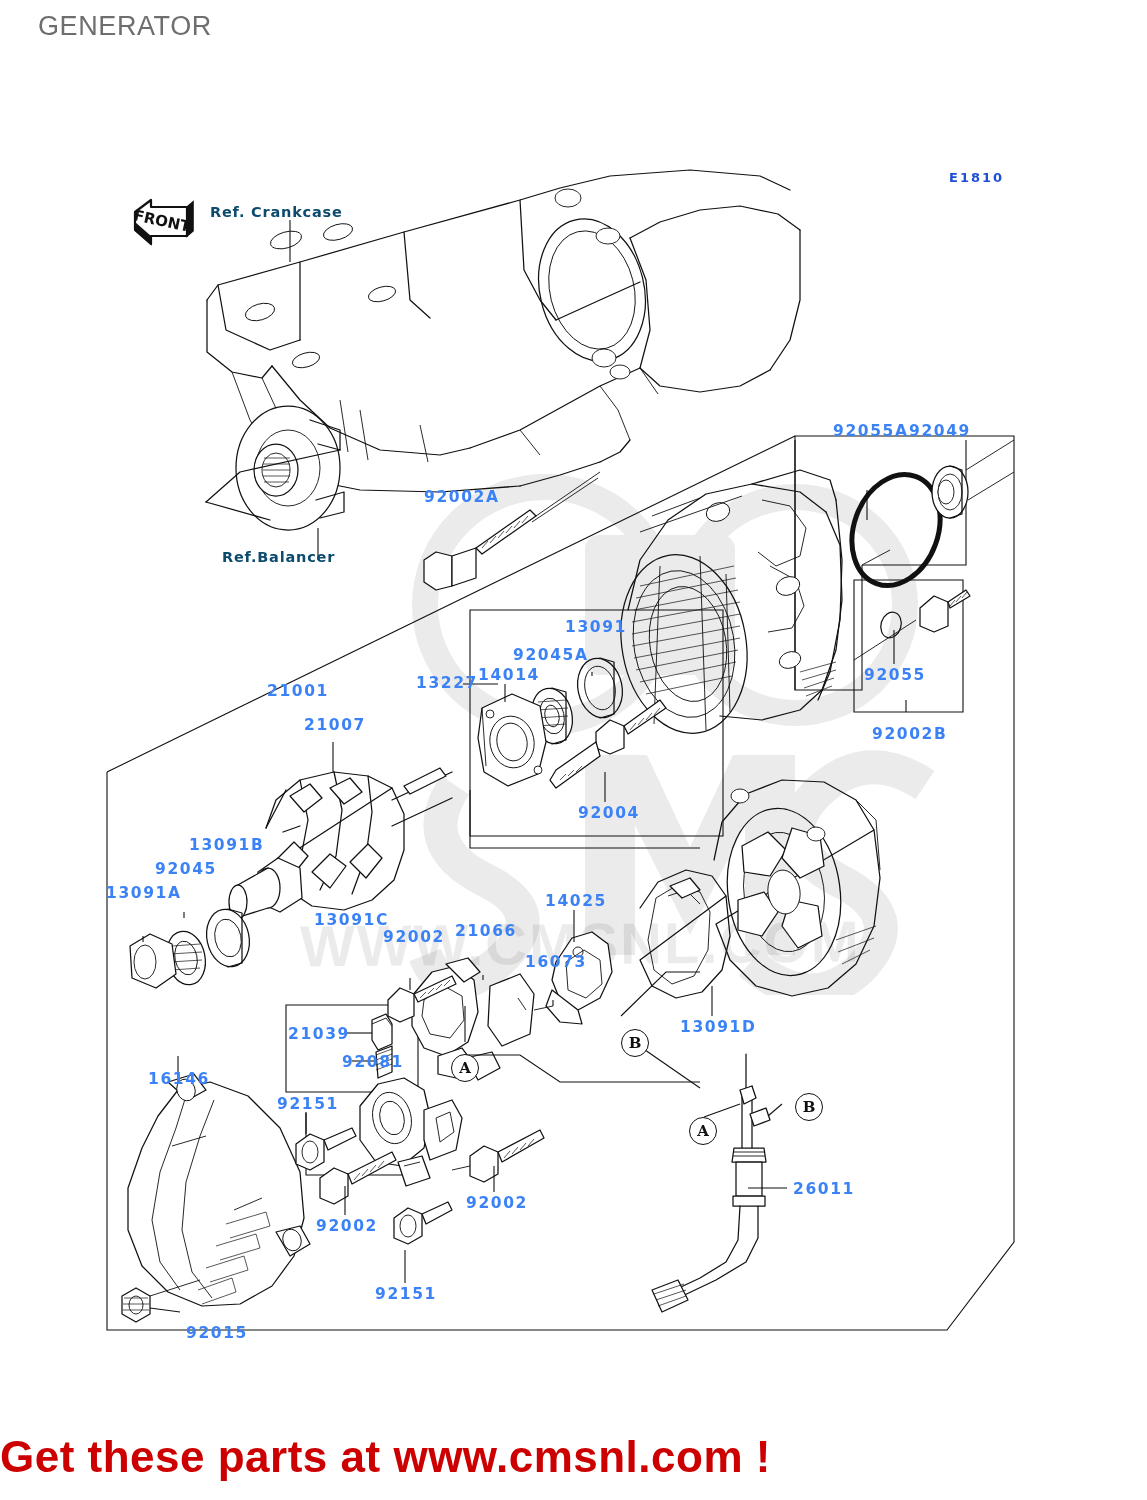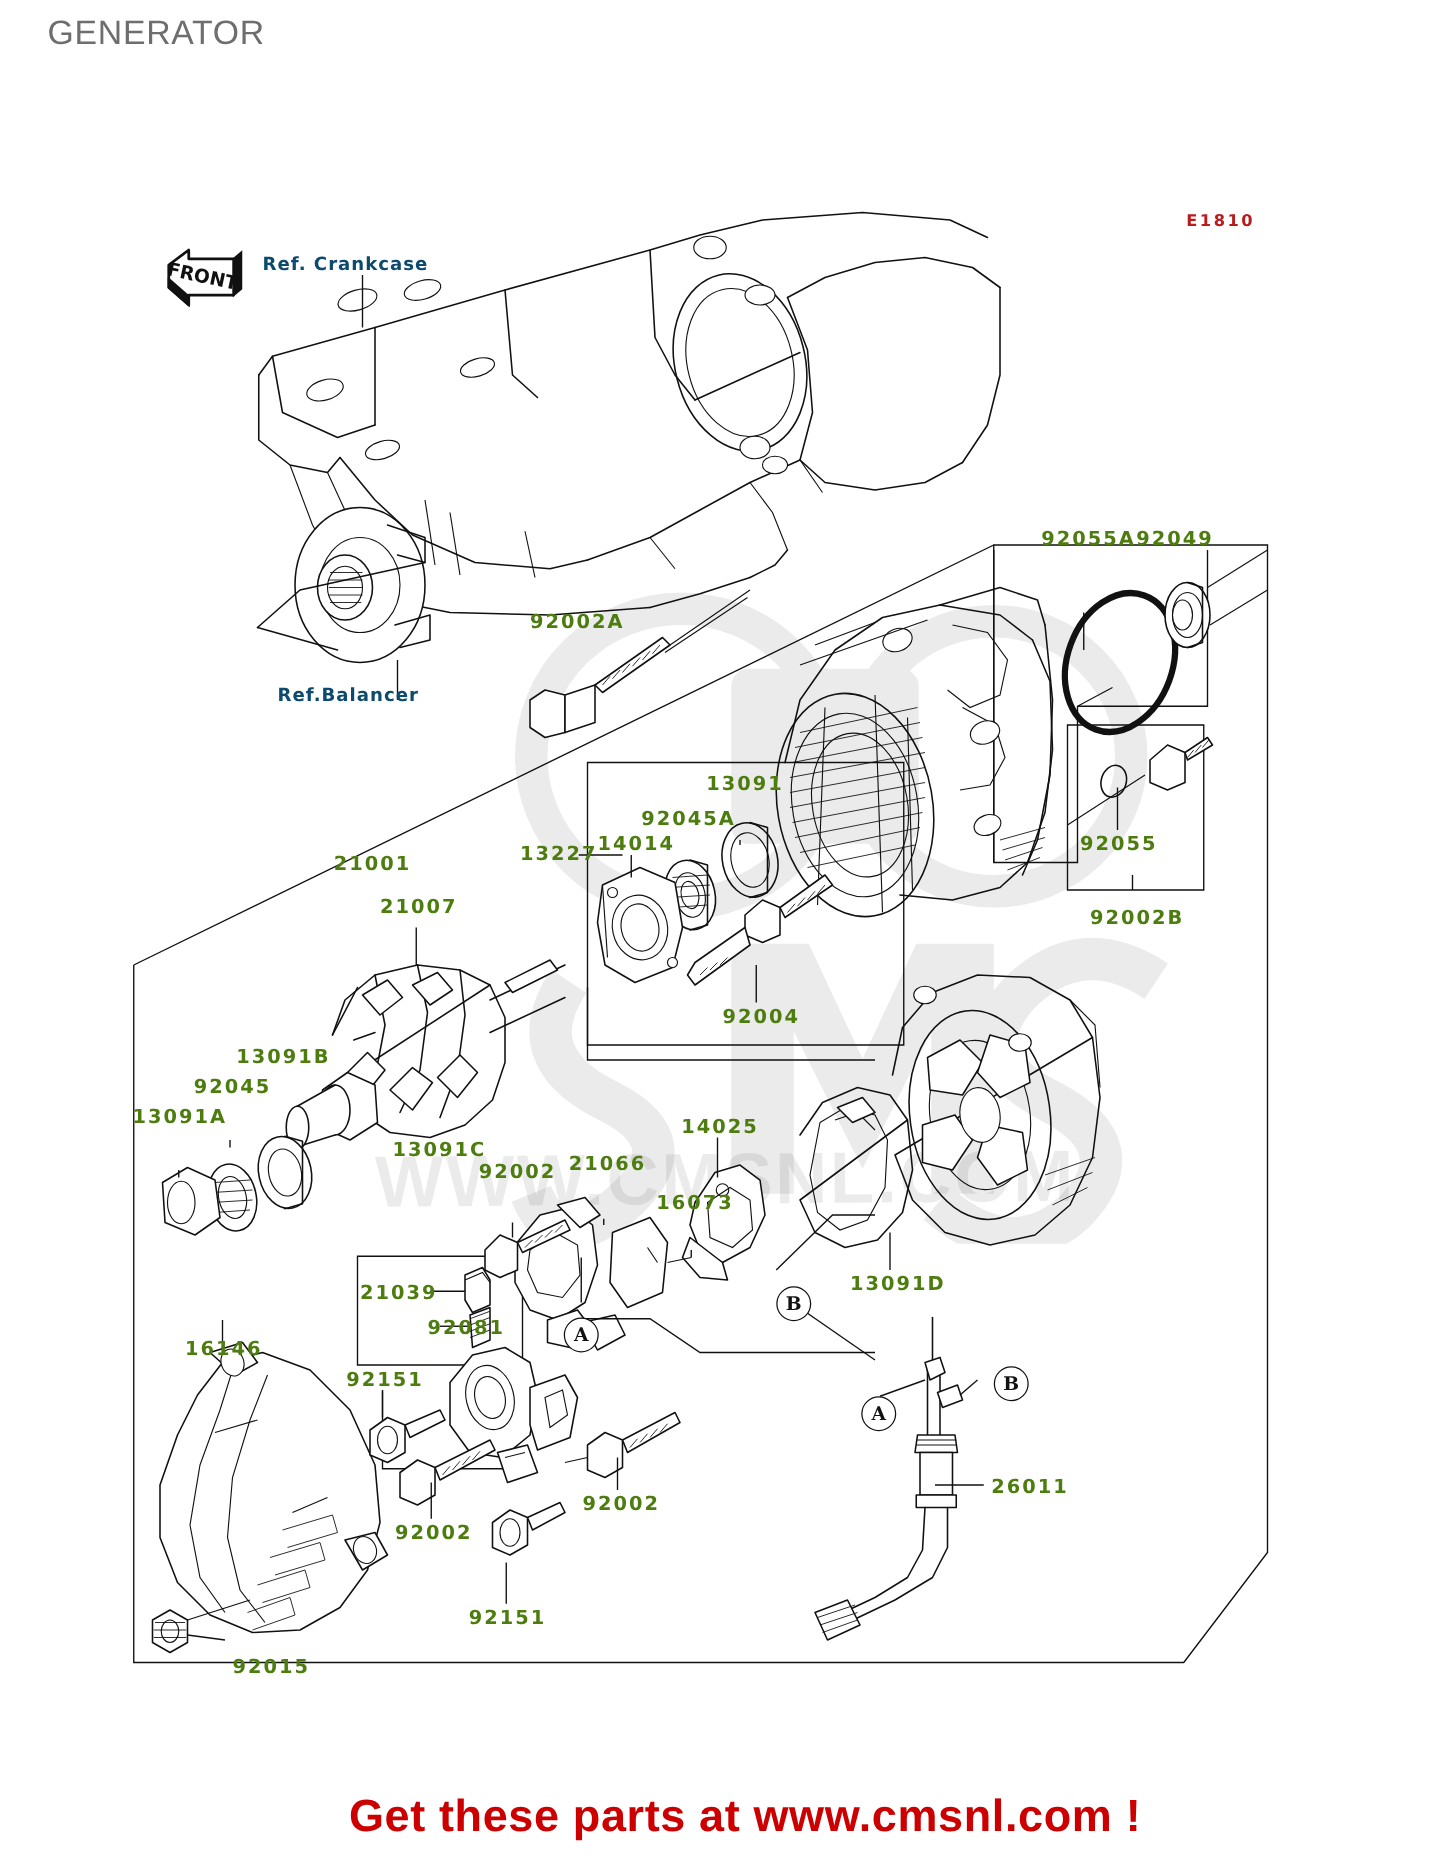--- a/index.html
+++ b/index.html
@@ -46,41 +46,41 @@
     display: block;
   }
 
   
   .part-label {
     position: absolute;
     font-family: "DejaVu Sans", sans-serif;
     font-size: 15.5px;
     font-weight: bold;
     letter-spacing: 1.6px;
-    color: #4d7c0f;
+    color: #3b82f6;
     white-space: nowrap;
     line-height: 1;
   }
   .ref-label {
     position: absolute;
     font-family: "DejaVu Sans", sans-serif;
     font-size: 14.5px;
     font-weight: bold;
     letter-spacing: 0.8px;
     color: #0c4a6e;
     white-space: nowrap;
     line-height: 1;
   }
   #diagram-code {
     position: absolute;
     font-family: "DejaVu Sans", sans-serif;
     font-size: 13px;
     font-weight: bold;
     letter-spacing: 2px;
-    color: #b91c1c;
+    color: #1d4ed8;
     white-space: nowrap;
   }
 
   
   .circle-callout {
     position: absolute;
     width: 28px;
     height: 28px;
     border: 1.6px solid #111;
     border-radius: 50%;
@@ -135,23 +135,23 @@
     white-space: nowrap;
     transform: rotate(-0.5deg);
   }
 
   
   #footer-promo {
     position: absolute;
     left: 0;
     top: 1432px;
     width: 913px;
-    text-align: right;
+    text-align: left;
     font-family: "Liberation Sans", sans-serif;
-    font-size: 36px;
+    font-size: 44px;
     font-weight: bold;
     color: #cc0000;
     letter-spacing: 0.5px;
     white-space: nowrap;
   }
 
   
   .no-select { user-select: none; }
 </style>
 </head>

